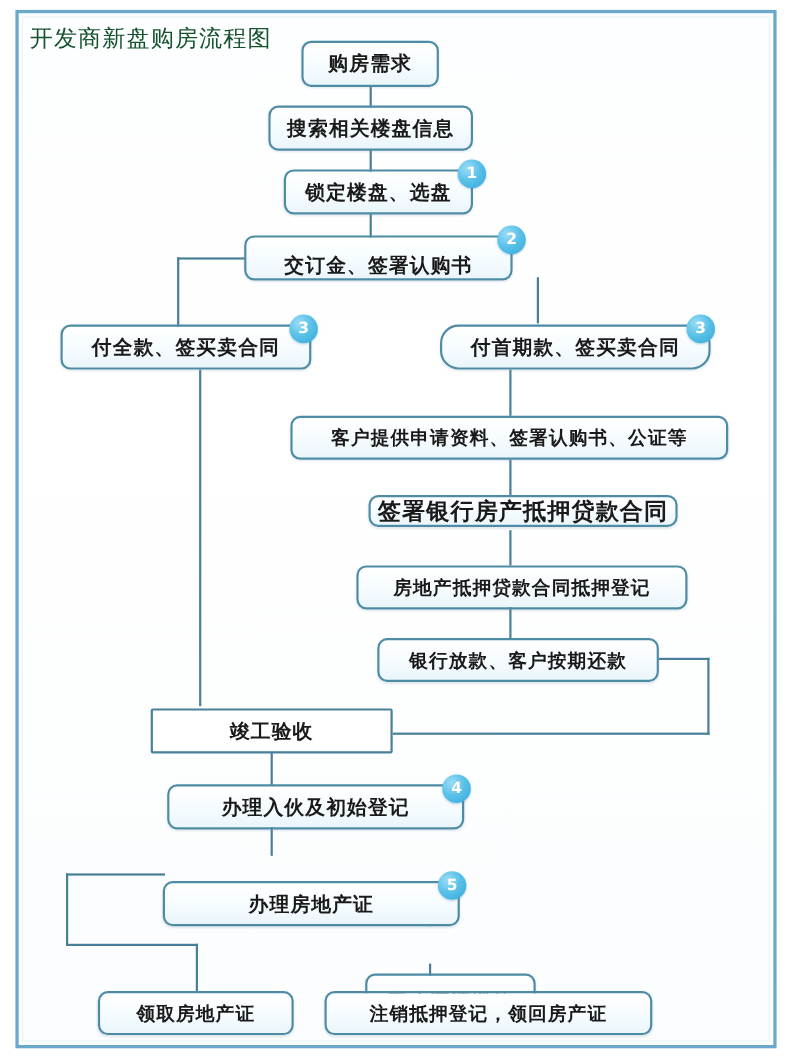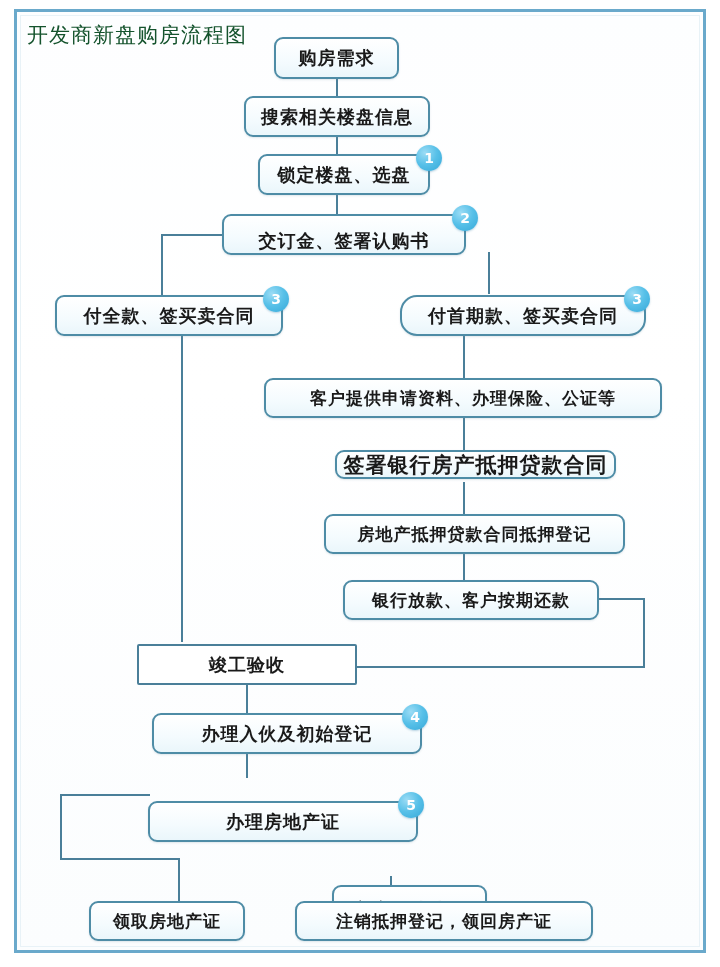--- a/index.html
+++ b/index.html
@@ -170,21 +170,21 @@
     <span>付全款、签买卖合同</span>
     <span class="badge" style="left:206px; top:-11px;">3</span>
   </div>
 
   <div class="node" style="left:400px; top:295px; width:246px; height:41px;border-radius:17px;">
     <span>付首期款、签买卖合同</span>
     <span class="badge" style="left:222px; top:-11px;">3</span>
   </div>
 
   <div class="node" style="left:264px; top:378px; width:398px; height:40px; font-size:17px;">
-    <span>客户提供申请资料、办理保险、公证等</span>
+    <span>客户提供申请资料、签署认购书、公证等</span>
   </div>
 
   <div class="node" style="left:335px; top:450px; width:281px; height:29px; font-size:21px;">
     <span>签署银行房产抵押贷款合同</span>
   </div>
 
   <div class="node" style="left:324px; top:514px; width:301px; height:40px; font-size:17px;">
     <span>房地产抵押贷款合同抵押登记</span>
   </div>
 
@@ -203,21 +203,21 @@
 
   <div class="node" style="left:148px; top:777px; width:270px; height:41px;margin-top:24px;">
     <span>办理房地产证</span>
     <span class="badge" style="left:248px; top:-11px;">5</span>
   </div>
 
   <div class="node" style="left:332px; top:885px; width:155px; height:50px;text-align:center;">
     <span>客户还清楼款</span>
   </div>
 
-  <div class="node" style="left:89px; top:901px; width:156px; height:40px; font-size:17px;">
+  <div class="node" style="left:89px; top:901px; width:178px; height:40px; font-size:17px;">
     <span>领取房地产证</span>
   </div>
 
   <div class="node" style="left:295px; top:901px; width:298px; height:40px; font-size:17px;">
     <span>注销抵押登记，领回房产证</span>
   </div>
 
 </div>
 
 </body></html>

